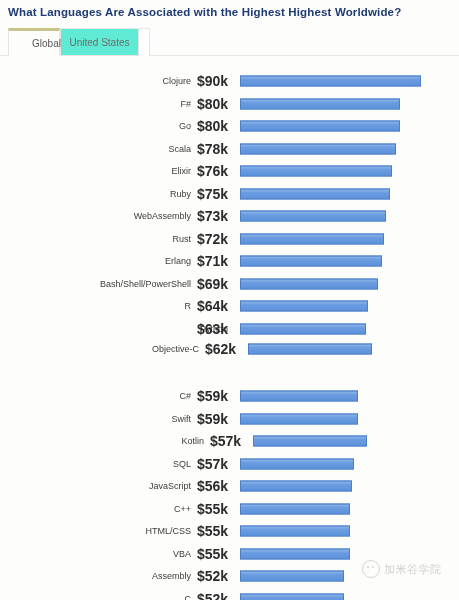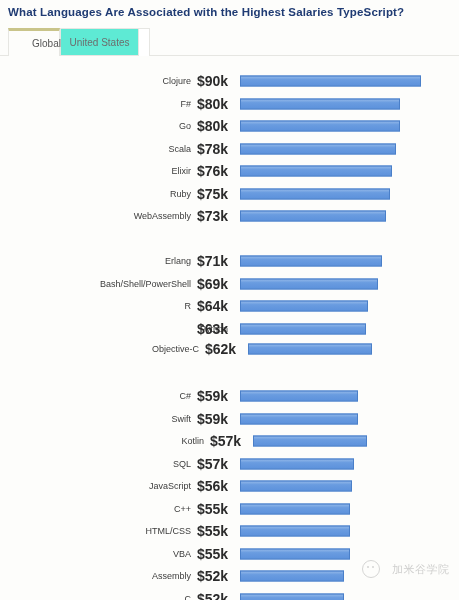--- a/index.html
+++ b/index.html
@@ -80,21 +80,21 @@
     height:11px;
     background:#6a9ce0;
     border:1px solid #4a7fc8;
     box-sizing:border-box;
     background-image:linear-gradient(to bottom,#8fb6e8 0%,#6a9ce0 35%,#5d92dc 100%);
   }
 
   
   .watermark{
     position:absolute;left:362px;top:560px;
-    display:flex;align-items:center;gap:12px;
+    display:flex;align-items:center;gap:4px;
     opacity:0.35;
   }
   .wm-icon{
     width:16px;height:16px;border-radius:50%;
     border:1.2px solid #8a8a8a;
     position:relative;flex:0 0 auto;
   }
   .wm-icon::before,.wm-icon::after{
     content:"";position:absolute;width:2.2px;height:2.2px;border-radius:50%;background:#8a8a8a;
   }
@@ -103,21 +103,21 @@
   .wm-text{
     font-size:11px;color:#7a7a7a;letter-spacing:0.5px;white-space:nowrap;
     font-family:"DejaVu Sans",sans-serif;
   }
 </style>
 </head>
 <body>
 
 <div id="app">
 
-  <div class="title">What Languages Are Associated with the Highest Salaries TypeScript?</div>
+  <div class="title">What Languages Are Associated with the Highest Highest Worldwide?</div>
 
   <div class="tabbar">
     <div class="tabbar-underline"></div>
     <div class="tab-overhang"></div>
     <div class="tab active">Global</div>
     <div class="tab inactive">United States</div>
   </div>
 
   <div class="chart" id="chart-rows">
       <div class="row" style="top: 0px;">
@@ -148,20 +148,25 @@
       <div class="row" style="top: 112.5px;">
         <div class="row-lang">Ruby</div>
         <div class="row-val">$75k</div>
         <div class="row-bar" style="width: 150.22px;"></div>
       </div>
       <div class="row" style="top: 135px;">
         <div class="row-lang">WebAssembly</div>
         <div class="row-val">$73k</div>
         <div class="row-bar" style="width: 146.16px;"></div>
       </div>
+      <div class="row" style="top: 157.5px;">
+        <div class="row-lang">Rust</div>
+        <div class="row-val">$72k</div>
+        <div class="row-bar" style="width: 144.13px;"></div>
+      </div>
       <div class="row" style="top: 180px;">
         <div class="row-lang">Erlang</div>
         <div class="row-val">$71k</div>
         <div class="row-bar" style="width: 142.1px;"></div>
       </div>
       <div class="row" style="top: 202.5px;">
         <div class="row-lang">Bash/Shell/PowerShell</div>
         <div class="row-val">$69k</div>
         <div class="row-bar" style="width: 138.04px;"></div>
       </div>

